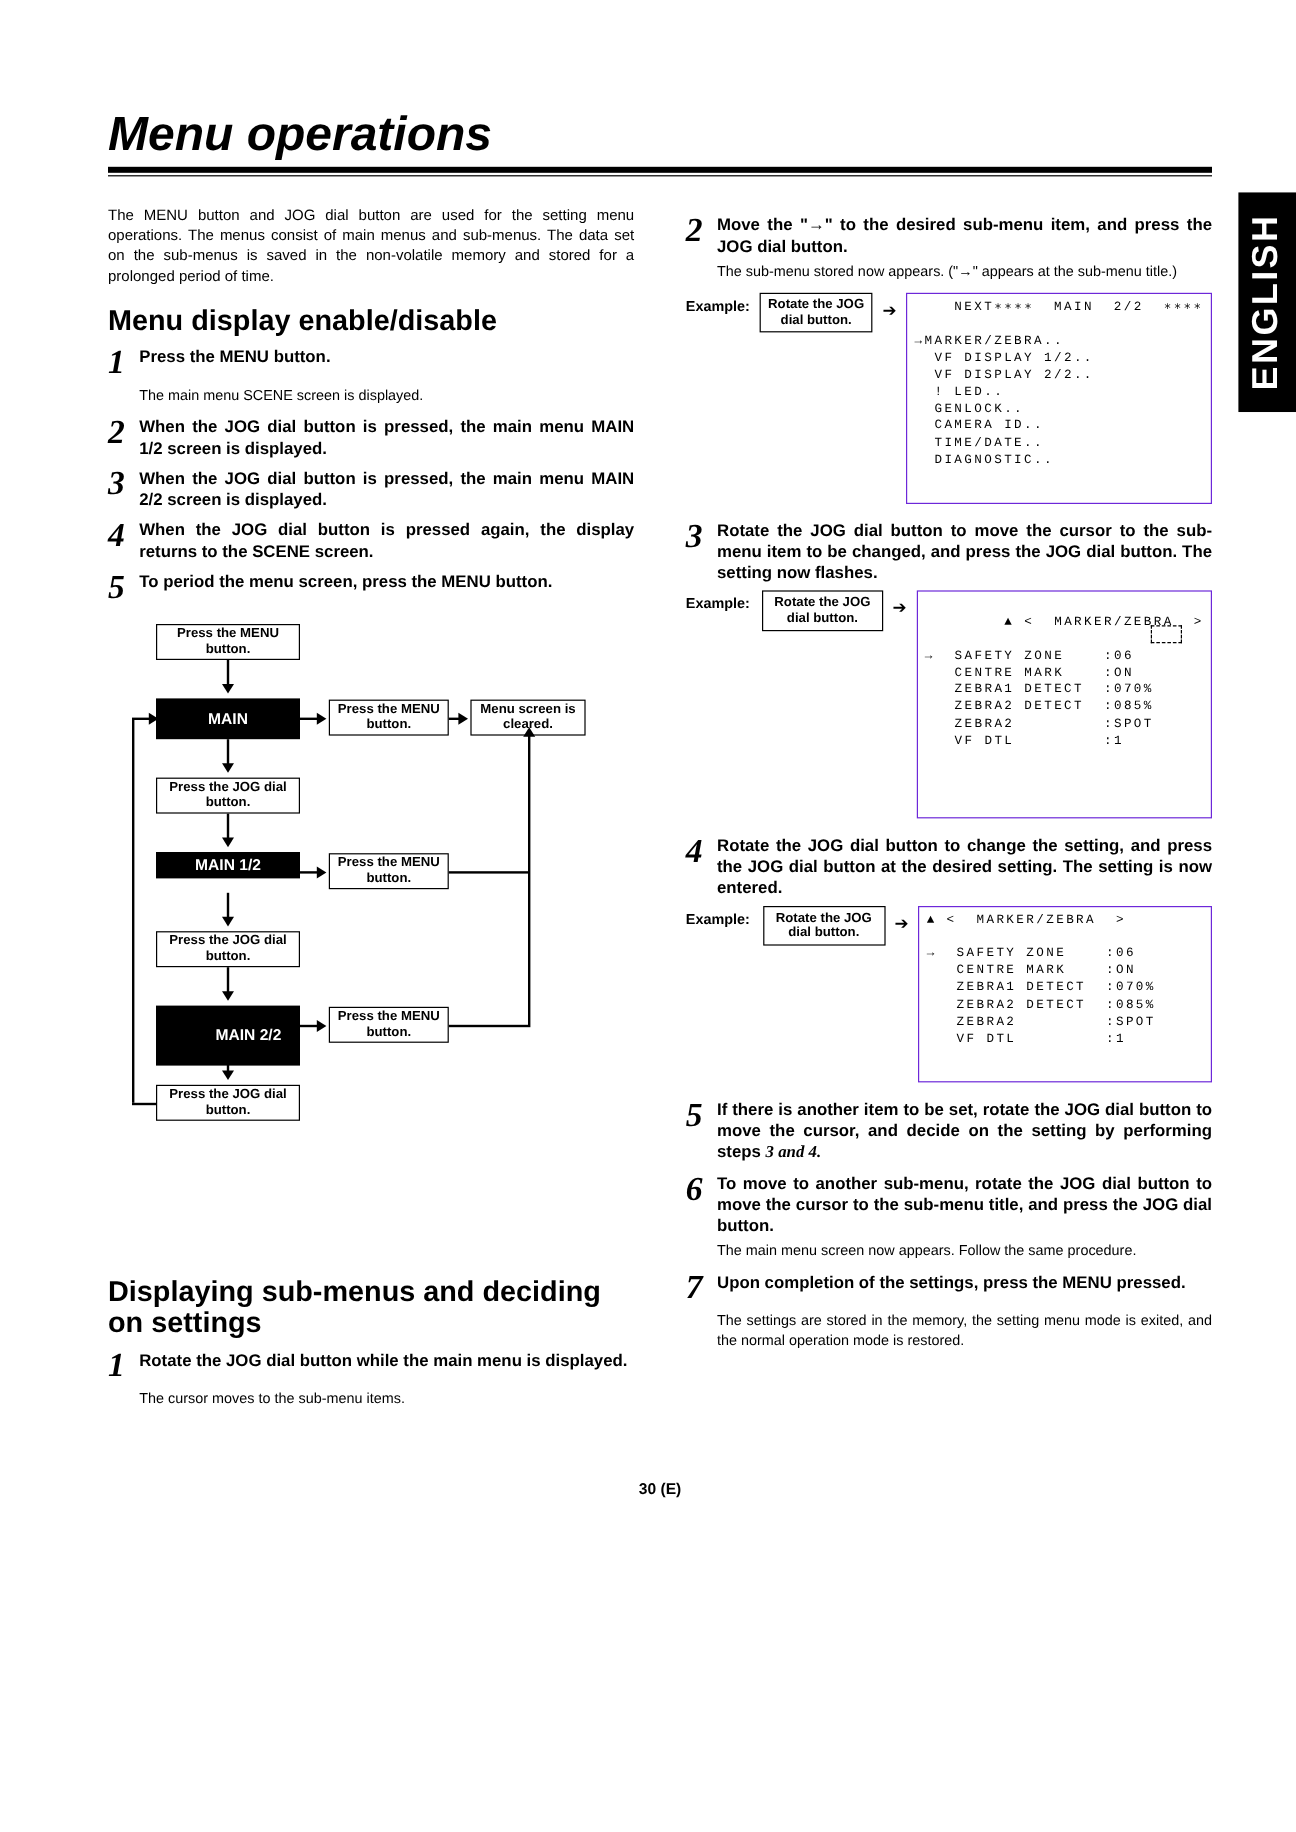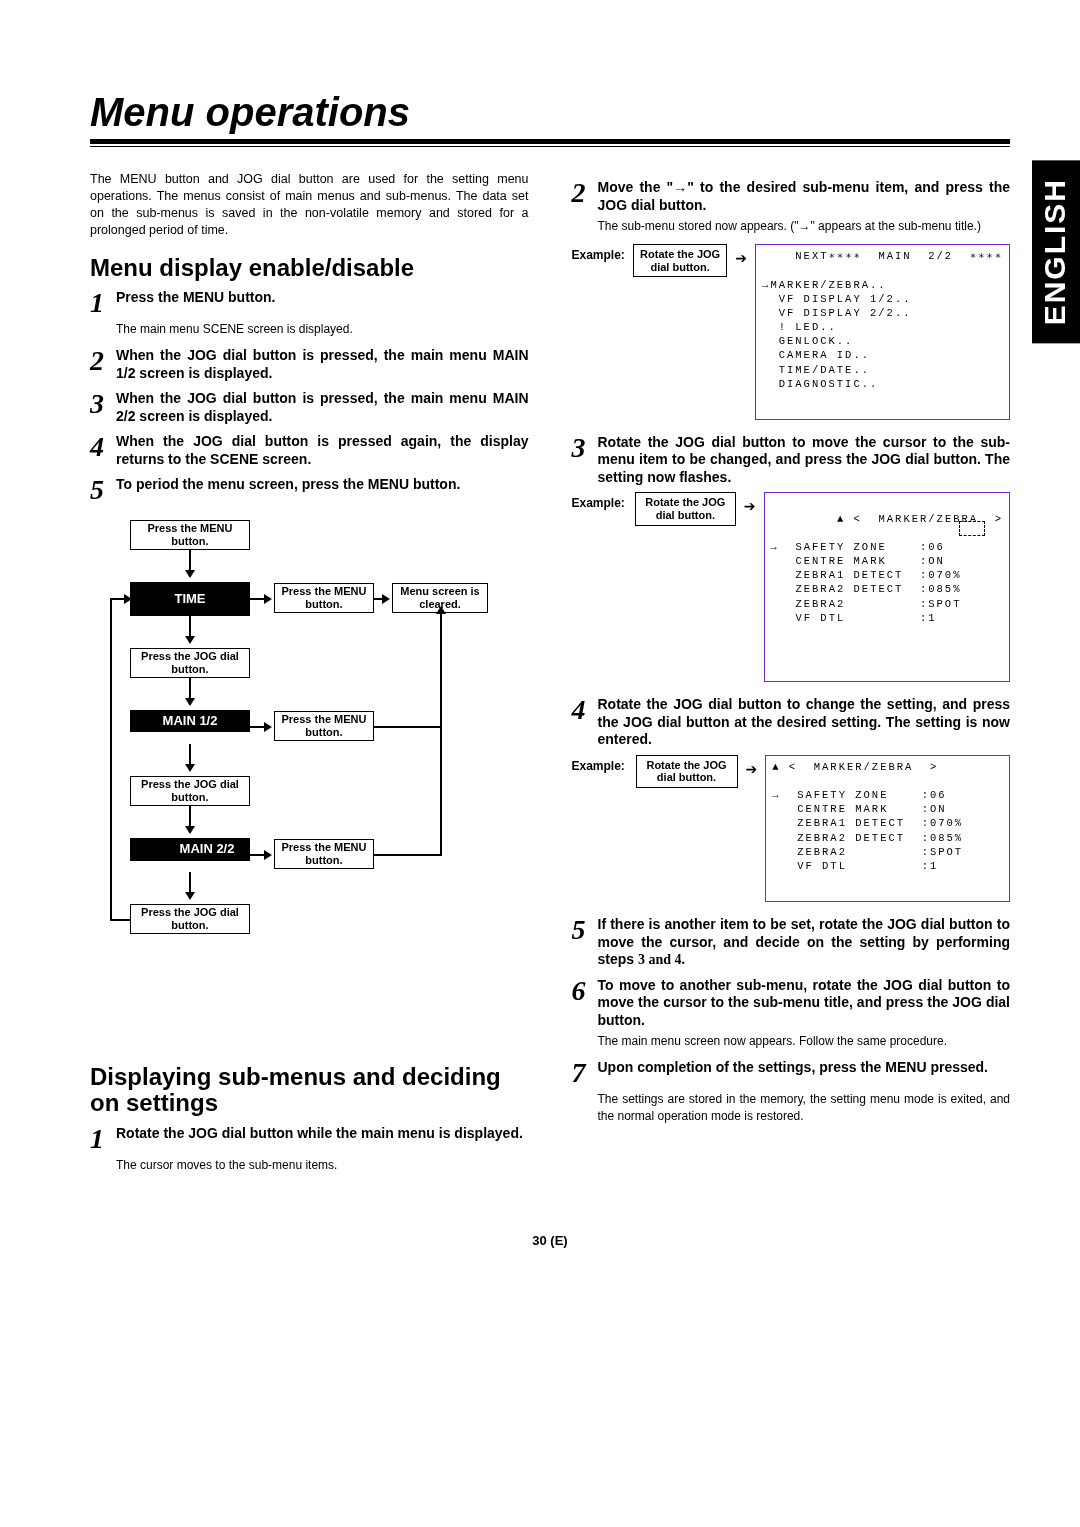--- a/index.html
+++ b/index.html
@@ -68,20 +68,21 @@
   }
   .step .txt {
     font-size: 14px;
     font-weight: bold;
     line-height: 1.25;
     text-align: justify;
     flex: 1;
   }
   .step .txt .em34 {
     font-family: "Times New Roman", Times, serif;
+    font-style: italic;
     font-weight: bold;
     margin-top: 40px;
   }
   .note {
     font-size: 12px;
     margin: 2px 0 10px 26px;
     line-height: 1.35;
     text-align: justify;
   }
 
@@ -190,21 +191,21 @@
       <div class="num">5</div>
       <div class="txt">To period the menu screen, press the MENU button.</div>
     </div>
 
     <div class="flow">
 
       <div class="fbox" style="left:40px; top:0; width:120px; height:30px;">Press the MENU button.</div>
       <div class="farr-v" style="left:99px; top:30px; width:2px; height:22px;"></div>
       <div class="ahd" style="left:95px; top:50px;"></div>
 
-      <div class="fbox-dark" style="left:40px; top:62px; width:120px; height:34px;">TIME</div>
+      <div class="fbox-dark" style="left:40px; top:62px; width:120px; height:34px;">MAIN</div>
 
       <div class="farr-h" style="left:160px; top:78px; width:16px; height:2px;"></div>
       <div class="ahr" style="left:174px; top:74px;"></div>
       <div class="flabel" style="left:184px; top:63px; width:100px; height:30px;">Press the MENU button.</div>
       <div class="farr-h" style="left:284px; top:78px; width:10px; height:2px;"></div>
       <div class="ahr" style="left:292px; top:74px;"></div>
       <div class="flabel" style="left:302px; top:63px; width:96px; height:30px;">Menu screen is cleared.</div>
 
       <div class="farr-v" style="left:99px; top:96px; width:2px; height:22px;"></div>
       <div class="ahd" style="left:95px; top:116px;"></div>
@@ -217,21 +218,21 @@
       <div class="ahr" style="left:174px; top:202px;"></div>
       <div class="flabel" style="left:184px; top:191px; width:100px; height:30px;">Press the MENU button.</div>
       <div class="farr-h" style="left:284px; top:206px; width:66px; height:2px;"></div>
 
       <div class="farr-v" style="left:99px; top:224px; width:2px; height:22px;"></div>
       <div class="ahd" style="left:95px; top:244px;"></div>
       <div class="fbox" style="left:40px; top:256px; width:120px; height:30px;">Press the JOG dial button.</div>
       <div class="farr-v" style="left:99px; top:286px; width:2px; height:22px;"></div>
       <div class="ahd" style="left:95px; top:306px;"></div>
 
-      <div class="fbox-dark" style="left:40px; top:318px; width:120px; height:23px;padding-left:44px;">MAIN 2/2</div>
+      <div class="fbox-dark" style="left:40px; top:318px; width:120px; height:50px;padding-left:44px;">MAIN 2/2</div>
       <div class="farr-h" style="left:160px; top:334px; width:16px; height:2px;"></div>
       <div class="ahr" style="left:174px; top:330px;"></div>
       <div class="flabel" style="left:184px; top:319px; width:100px; height:30px;">Press the MENU button.</div>
       <div class="farr-h" style="left:284px; top:334px; width:66px; height:2px;"></div>
 
       <div class="farr-v" style="left:99px; top:352px; width:2px; height:22px;"></div>
       <div class="ahd" style="left:95px; top:372px;"></div>
       <div class="fbox" style="left:40px; top:384px; width:120px; height:30px;">Press the JOG dial button.</div>
 
       <div class="farr-v" style="left:350px; top:93px; width:2px; height:243px;"></div>

